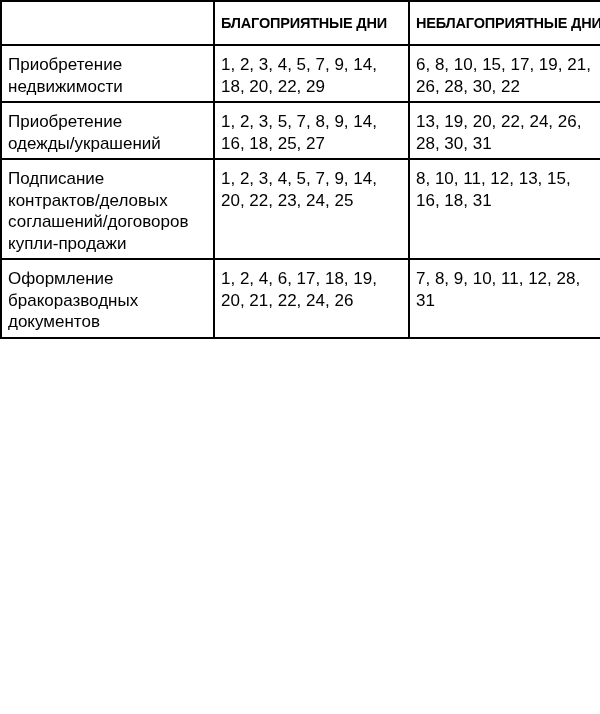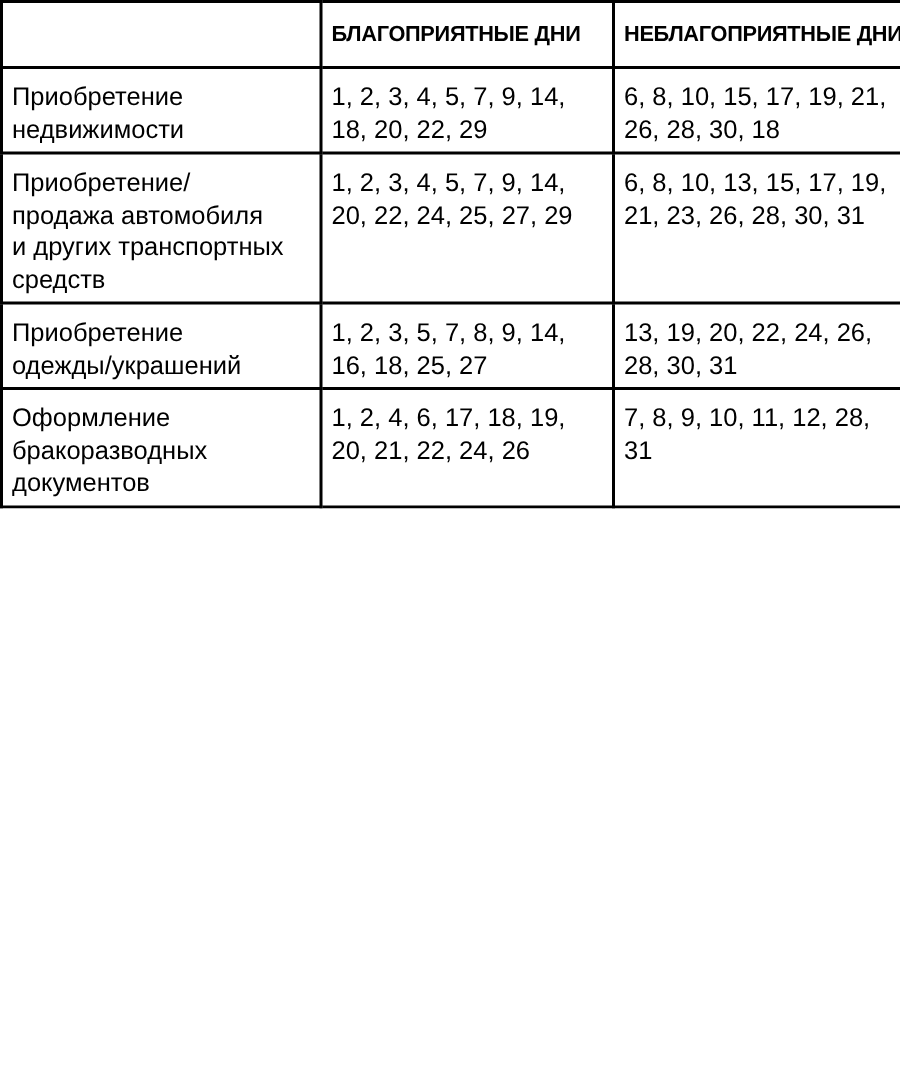--- a/index.html
+++ b/index.html
@@ -58,39 +58,39 @@
       <th>НЕБЛАГОПРИЯТНЫЕ ДНИ</th>
     </tr>
   </thead>
   <tbody>
     <tr>
       <td>Приобретение
 недвижимости</td>
       <td>1, 2, 3, 4, 5, 7, 9, 14,
 18, 20, 22, 29</td>
       <td>6, 8, 10, 15, 17, 19, 21,
-26, 28, 30, 18</td>
-    </tr>
-    <tr>
-      <td>Приобретение/
-продажа автомобиля
-и других транспортных
-средств</td>
-      <td>1, 2, 3, 4, 5, 7, 9, 14,
-20, 22, 24, 25, 27, 29</td>
-      <td>6, 8, 10, 13, 15, 17, 19,
-21, 23, 26, 28, 30, 31</td>
+26, 28, 30, 22</td>
     </tr>
     <tr>
       <td>Приобретение
 одежды/украшений</td>
       <td>1, 2, 3, 5, 7, 8, 9, 14,
 16, 18, 25, 27</td>
       <td>13, 19, 20, 22, 24, 26,
 28, 30, 31</td>
+    </tr>
+    <tr>
+      <td>Подписание
+контрактов/деловых
+соглашений/договоров
+купли-продажи</td>
+      <td>1, 2, 3, 4, 5, 7, 9, 14,
+20, 22, 23, 24, 25</td>
+      <td>8, 10, 11, 12, 13, 15,
+16, 18, 31</td>
     </tr>
     <tr>
       <td>Оформление
 бракоразводных
 документов</td>
       <td>1, 2, 4, 6, 17, 18, 19,
 20, 21, 22, 24, 26</td>
       <td>7, 8, 9, 10, 11, 12, 28,
 31</td>
     </tr>

